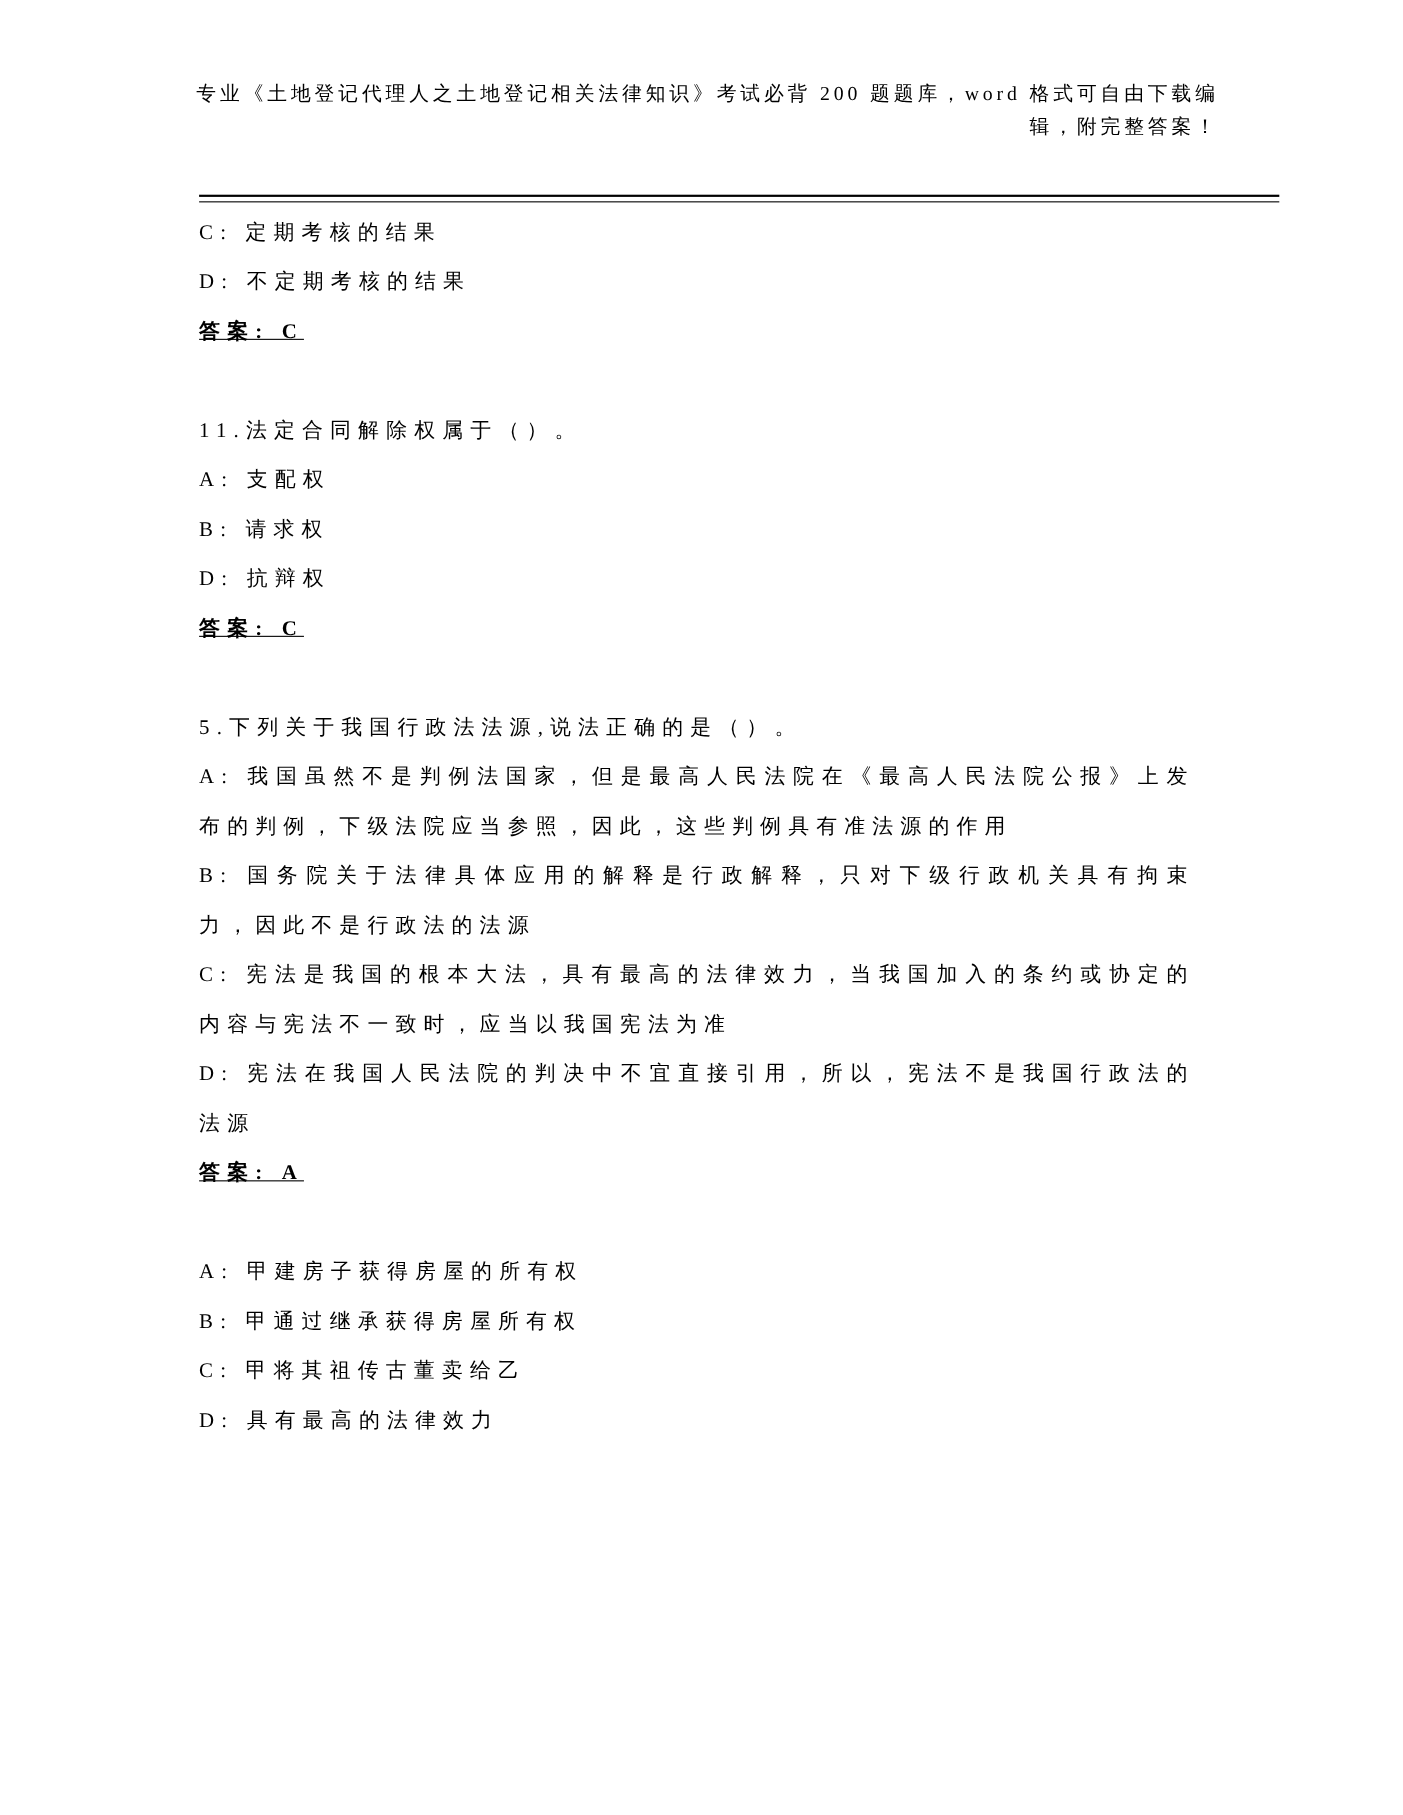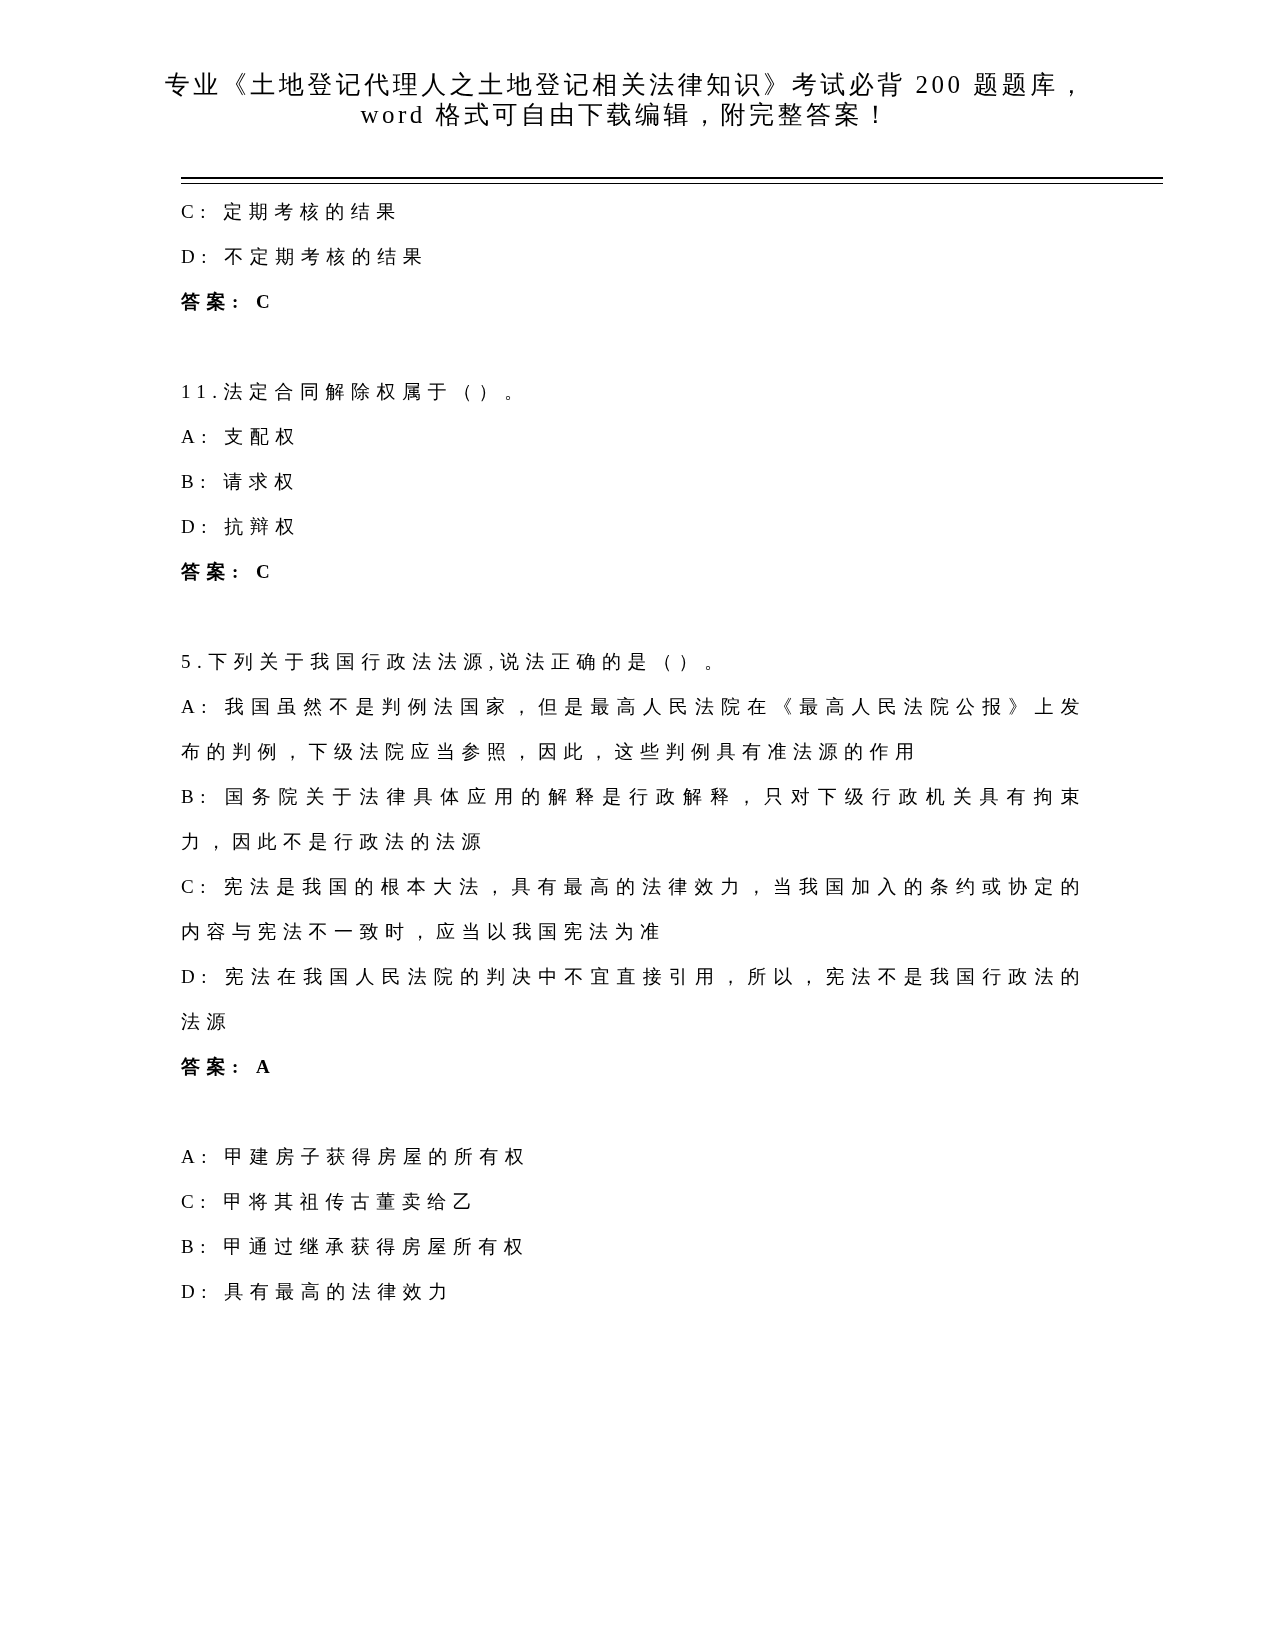--- a/index.html
+++ b/index.html
@@ -17,27 +17,27 @@
   }
   .page {
     position: absolute;
     left: 0; top: 0;
     width: 1275px;
     height: 1650px;
     background: #ffffff;
   }
   .header {
     position: absolute;
-    left: 156px;
+    left: 168px;
     top: 70px;
     width: 940px;
-    font-size: 25px;
+    font-size: 18px;
     line-height: 30px;
     letter-spacing: 3.5px;
-    text-align: center;
+    text-align: right;
   }
   .header p { margin: 0; }
   .rule {
     position: absolute;
     left: 181px;
     top: 177px;
     width: 982px;
     height: 4px;
     border-top: 2.5px solid #000000;
     border-bottom: 1.5px solid #000000;
@@ -50,21 +50,21 @@
     font-size: 19px;
     line-height: 45px;
     letter-spacing: 6.5px;
     text-align: justify;
   }
   .content p {
     margin: 0;
     padding: 0;
   }
   .gap { height: 45px; }
-  .ans { font-weight: bold; }
+  .ans { font-weight: bold; text-decoration: underline; }
 </style>
 </head>
 <body>
 
 <div class="page">
 
   <div class="header">
     <p>专业《土地登记代理人之土地登记相关法律知识》考试必背 200 题题库，word 格式可自由下载编辑，附完整答案！</p>
   </div>
 
@@ -89,18 +89,18 @@
     <p class="qt">5.下列关于我国行政法法源,说法正确的是（）。</p>
     <p class="opt">A: 我国虽然不是判例法国家，但是最高人民法院在《最高人民法院公报》上发布的判例，下级法院应当参照，因此，这些判例具有准法源的作用</p>
     <p class="opt">B: 国务院关于法律具体应用的解释是行政解释，只对下级行政机关具有拘束力，因此不是行政法的法源</p>
     <p class="opt">C: 宪法是我国的根本大法，具有最高的法律效力，当我国加入的条约或协定的内容与宪法不一致时，应当以我国宪法为准</p>
     <p class="opt">D: 宪法在我国人民法院的判决中不宜直接引用，所以，宪法不是我国行政法的法源</p>
     <p class="ans">答案: A</p>
 
     <p class="gap"></p>
 
     <p class="opt">A: 甲建房子获得房屋的所有权</p>
+    <p class="opt">B: 甲通过继承获得房屋所有权</p>
     <p class="opt">C: 甲将其祖传古董卖给乙</p>
-    <p class="opt">B: 甲通过继承获得房屋所有权</p>
     <p class="opt">D: 具有最高的法律效力</p>
 
   </div>
 </div>
 
 </body></html>

